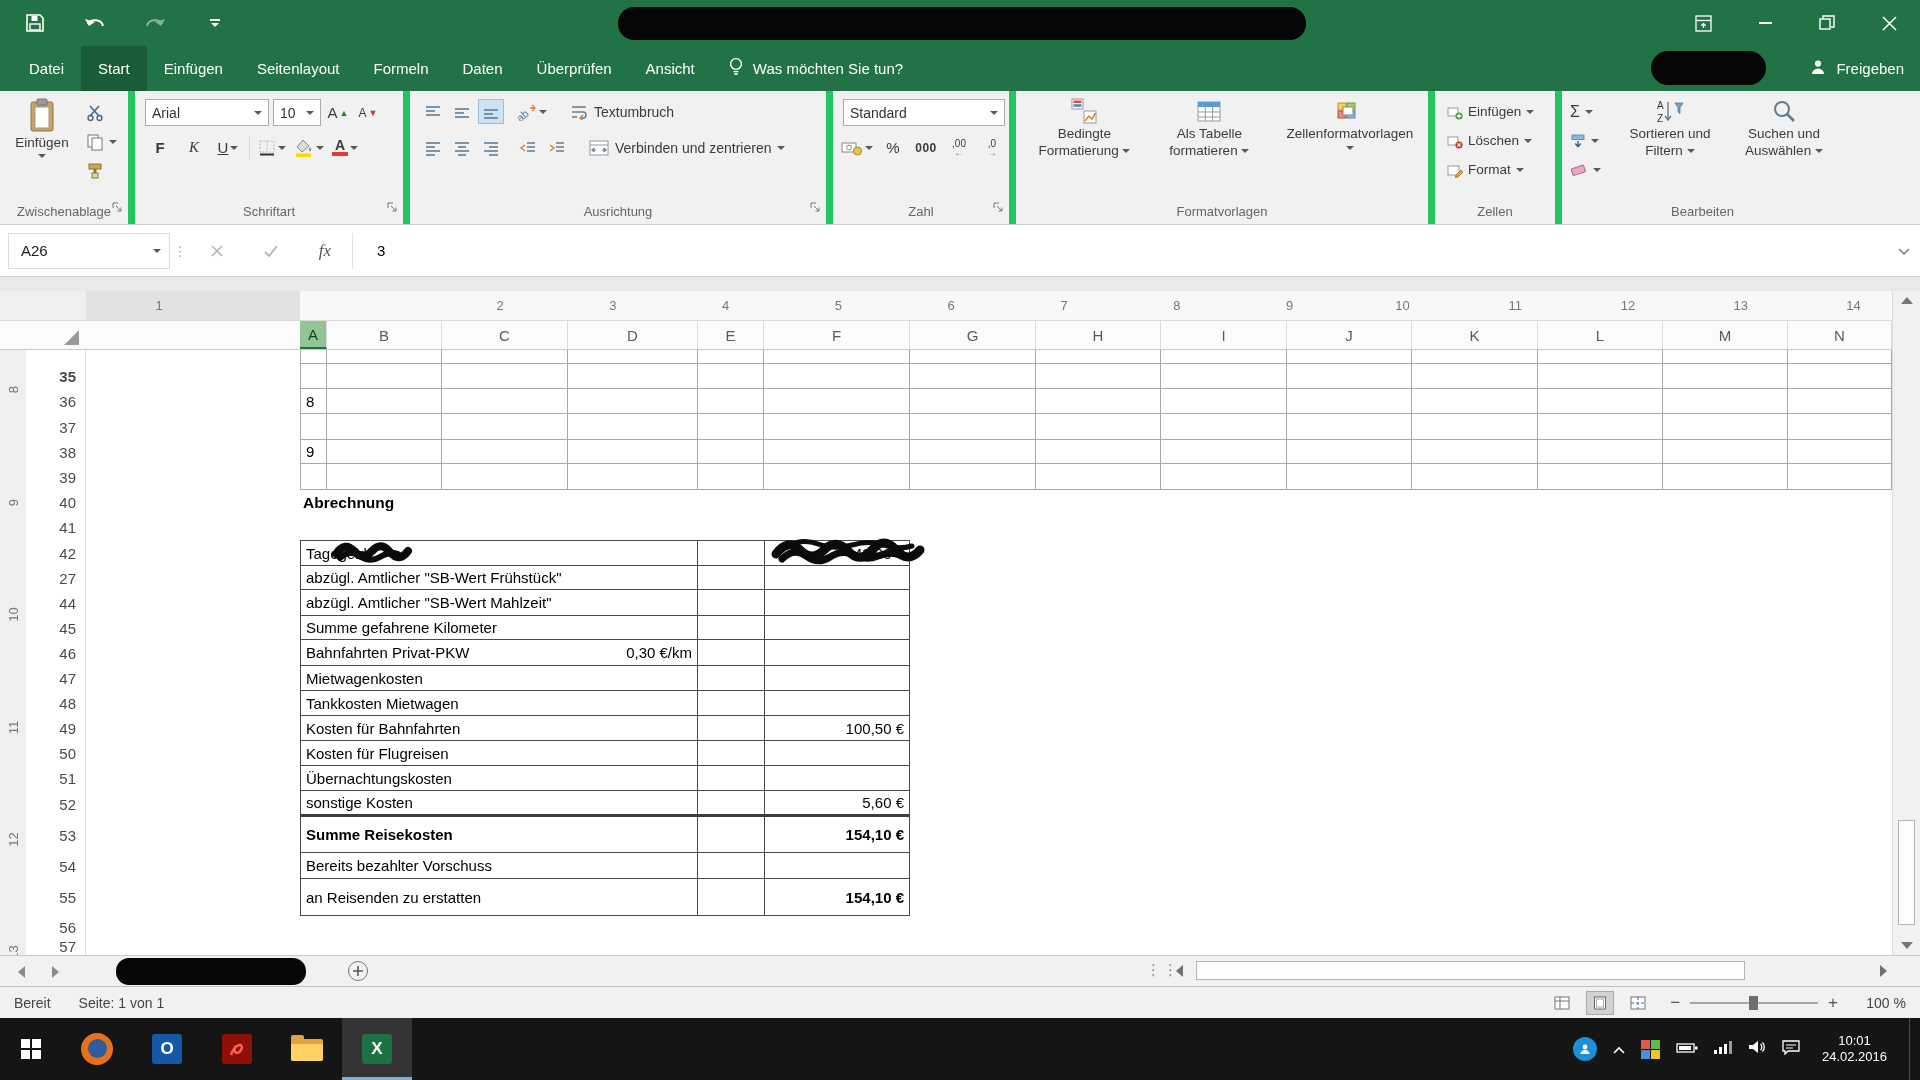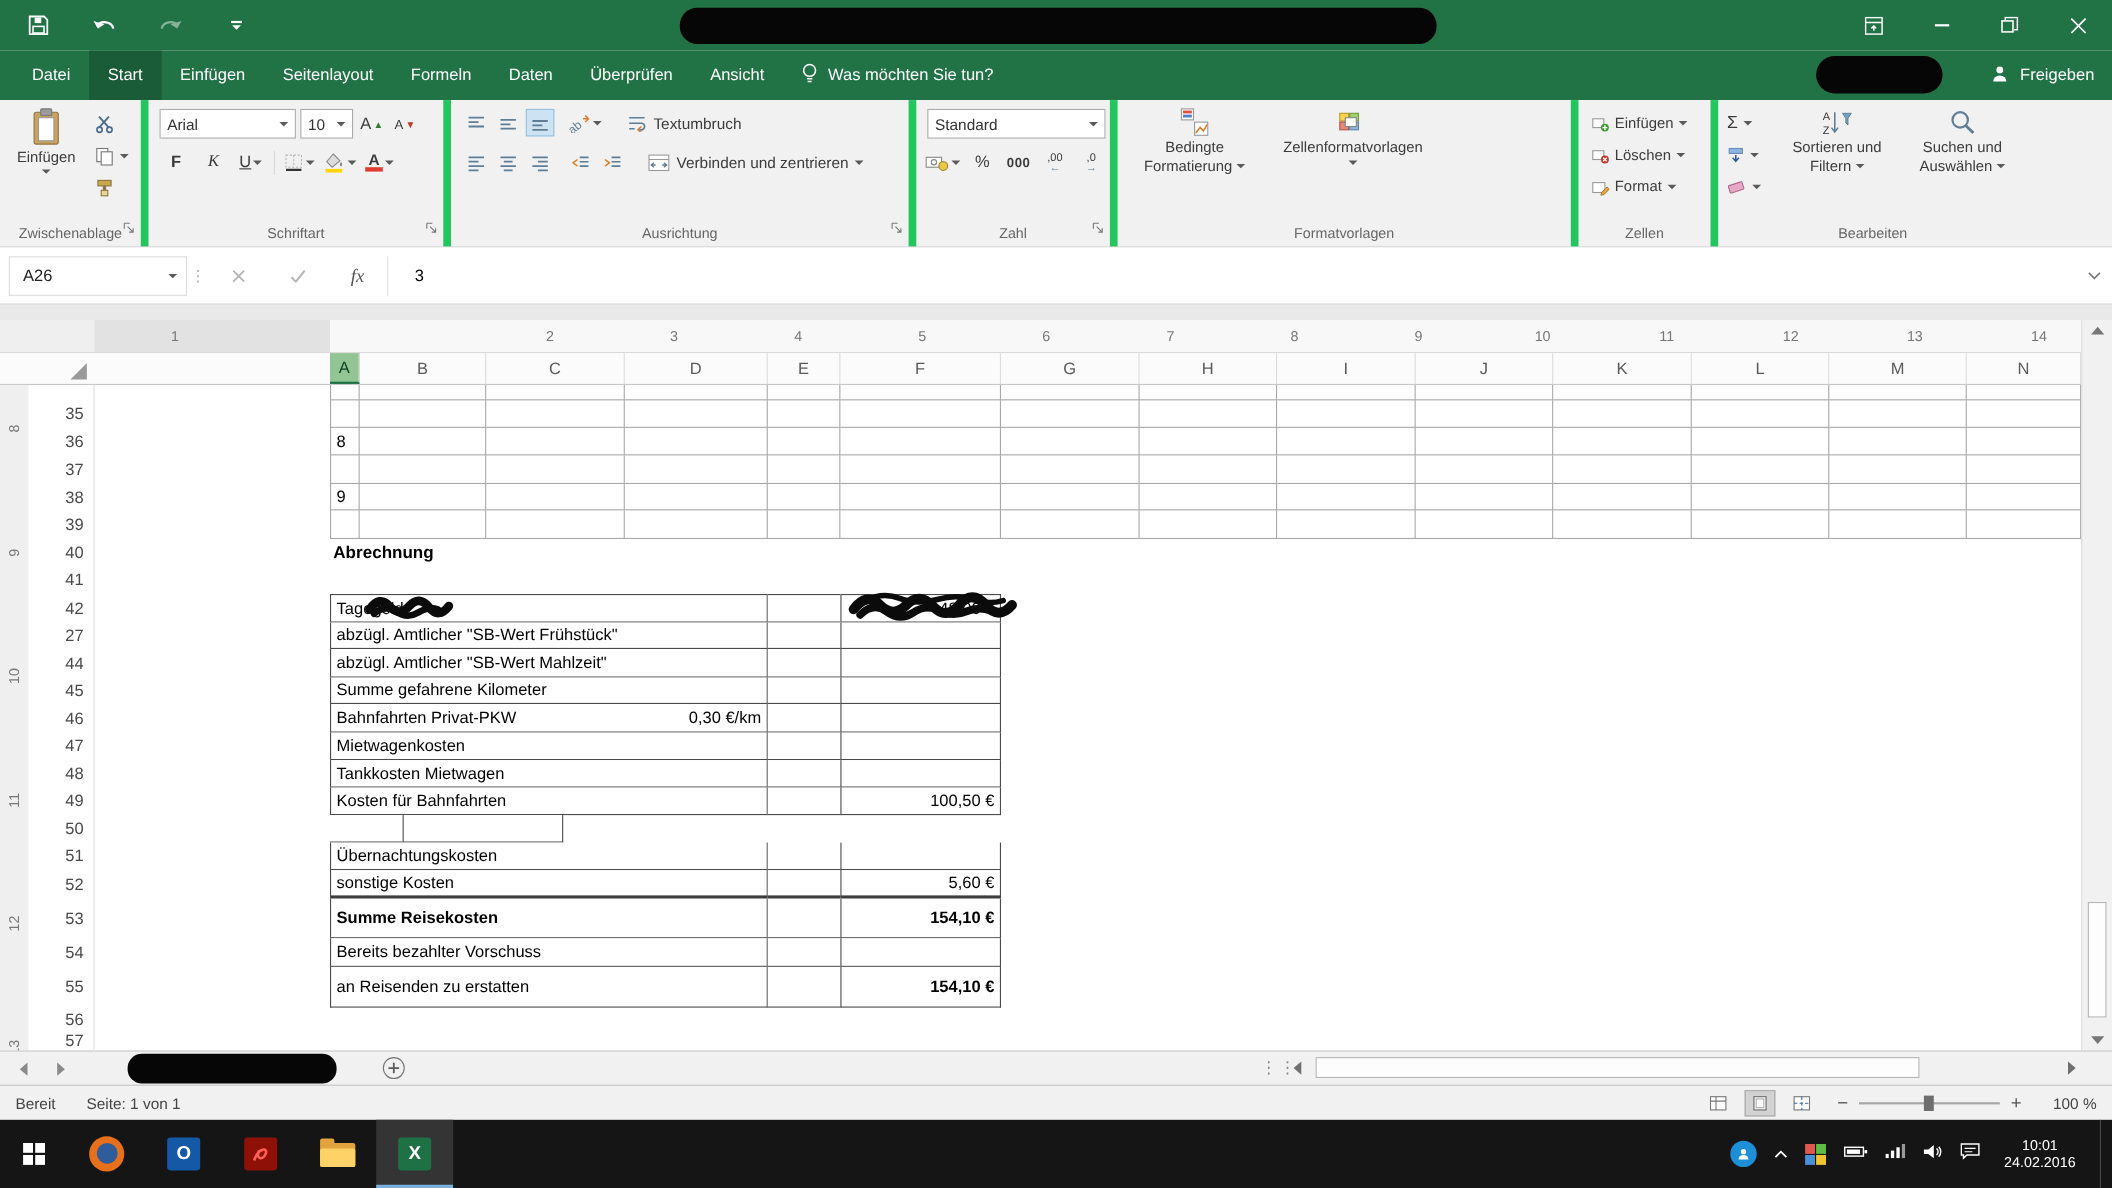--- a/index.html
+++ b/index.html
@@ -426,20 +426,32 @@
           <svg width="26" height="27" viewBox="0 0 26 27">
               <rect x="1" y="1" width="11" height="10" fill="#fff" stroke="#999"></rect>
               <rect x="2.5" y="2.5" width="8" height="2.6" fill="#e04f3f"></rect>
               <rect x="2.5" y="6.2" width="8" height="2.6" fill="#4f81d0"></rect>
               <rect x="13" y="13" width="12" height="12" fill="#fff" stroke="#999"></rect>
               <path d="M14 23 l4 -5 l3 3 l3.5 -6" stroke="#e07e2c" fill="none" stroke-width="1.5"></path>
             </svg>
           <span>Bedingte</span>
           <span><span>Formatierung</span> <span class="dd"></span></span>
         </div>
+        <div class="bigbtn" style="width:128px">
+          <svg width="26" height="27" viewBox="0 0 26 27">
+              <rect x="2" y="4" width="22" height="19" fill="#fff" stroke="#999"></rect>
+              <rect x="2" y="4" width="22" height="5" fill="#5b9bd5"></rect>
+              <line x1="2" y1="14" x2="24" y2="14" stroke="#999"></line>
+              <line x1="2" y1="19" x2="24" y2="19" stroke="#999"></line>
+              <line x1="9.3" y1="9" x2="9.3" y2="23" stroke="#999"></line>
+              <line x1="16.6" y1="9" x2="16.6" y2="23" stroke="#999"></line>
+            </svg>
+          <span>Als Tabelle</span>
+          <span><span>formatieren</span> <span class="dd"></span></span>
+        </div>
         <div class="bigbtn" style="width:160px">
           <svg width="26" height="27" viewBox="0 0 26 27">
               <rect x="1" y="5" width="8" height="7" fill="#ffd24c" stroke="#b9962e"></rect>
               <rect x="10" y="5" width="8" height="7" fill="#9fd068" stroke="#6f9c3c"></rect>
               <rect x="1" y="13" width="8" height="7" fill="#e8897a" stroke="#b05545"></rect>
               <rect x="10" y="13" width="8" height="7" fill="#8db4e2" stroke="#5f87b5"></rect>
               <rect x="6" y="9" width="10" height="8" fill="#fff" stroke="#888"></rect>
             </svg>
           <span>Zellenformatvorlagen</span>
           <span class="dd" style="margin-top:4px"></span>
@@ -597,21 +609,21 @@
         <span class="rvnum" style="top: 144.6px;">9</span>
         <span class="rvnum" style="top: 257.2px;">10</span>
         <span class="rvnum" style="top: 369.8px;">11</span>
         <span class="rvnum" style="top: 482.4px;">12</span>
         <span class="rvnum" style="top: 595px;">13</span>
       </div>
     </div>
 
   <div id="row-headers">
       <div class="rowh" style="height: 14px;"></div>
-      <div class="rowh" style="height: 25px;">35</div>
+      <div class="rowh" style="height: 25px; font-weight: bold;">35</div>
       <div class="rowh" style="height: 25px;">36</div>
       <div class="rowh" style="height: 26px;">37</div>
       <div class="rowh" style="height: 24px;">38</div>
       <div class="rowh" style="height: 26px;">39</div>
       <div class="rowh" style="height: 25px;">40</div>
       <div class="rowh" style="height: 25px;">41</div>
       <div class="rowh" style="height: 26px;">42</div>
       <div class="rowh" style="height: 24px;">27</div>
       <div class="rowh" style="height: 26px;">44</div>
       <div class="rowh" style="height: 24px;">45</div>
@@ -791,20 +803,23 @@
         <div class="tc val"></div>
       </div>
       <div class="grow trow" style="height: 25px;">
         <div class="tc lab">
           <span>Kosten für Bahnfahrten</span>
         </div>
         <div class="tc mid"></div>
         <div class="tc val">100,50 €</div>
       </div>
       <div class="grow trow" style="height: 25px;">
+        <div class="tc lab">
+          <span>Kosten für Flugreisen</span>
+        </div>
         <div class="tc mid"></div>
         <div class="tc val"></div>
       </div>
       <div class="grow trow" style="height: 25px;">
         <div class="tc lab">
           <span>Übernachtungskosten</span>
         </div>
         <div class="tc mid"></div>
         <div class="tc val"></div>
       </div>

